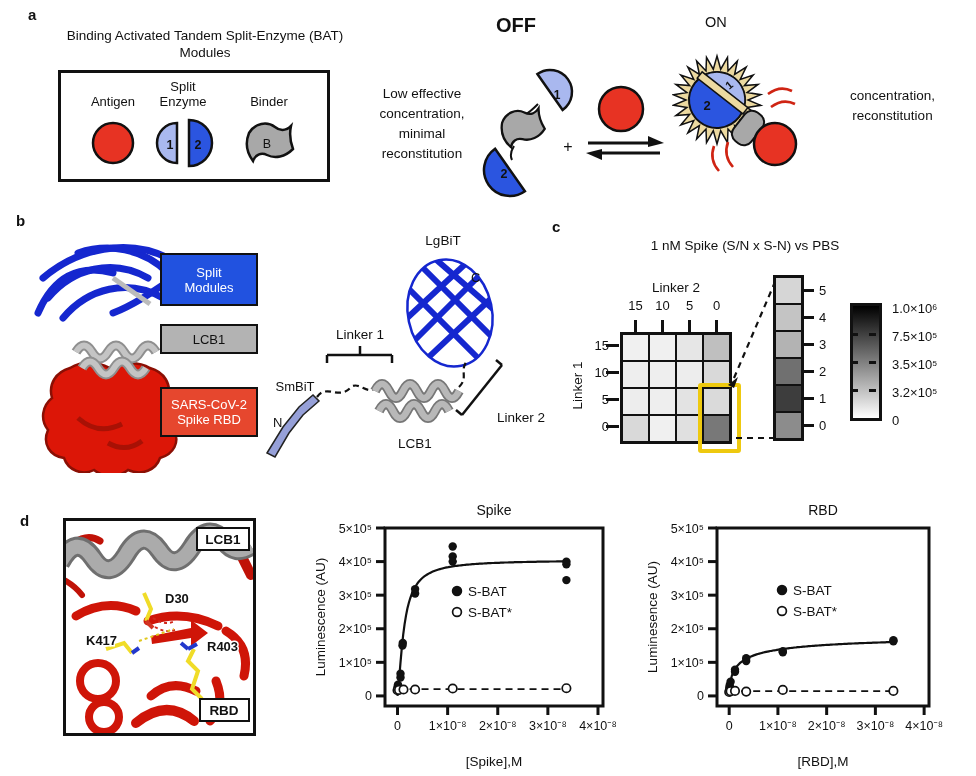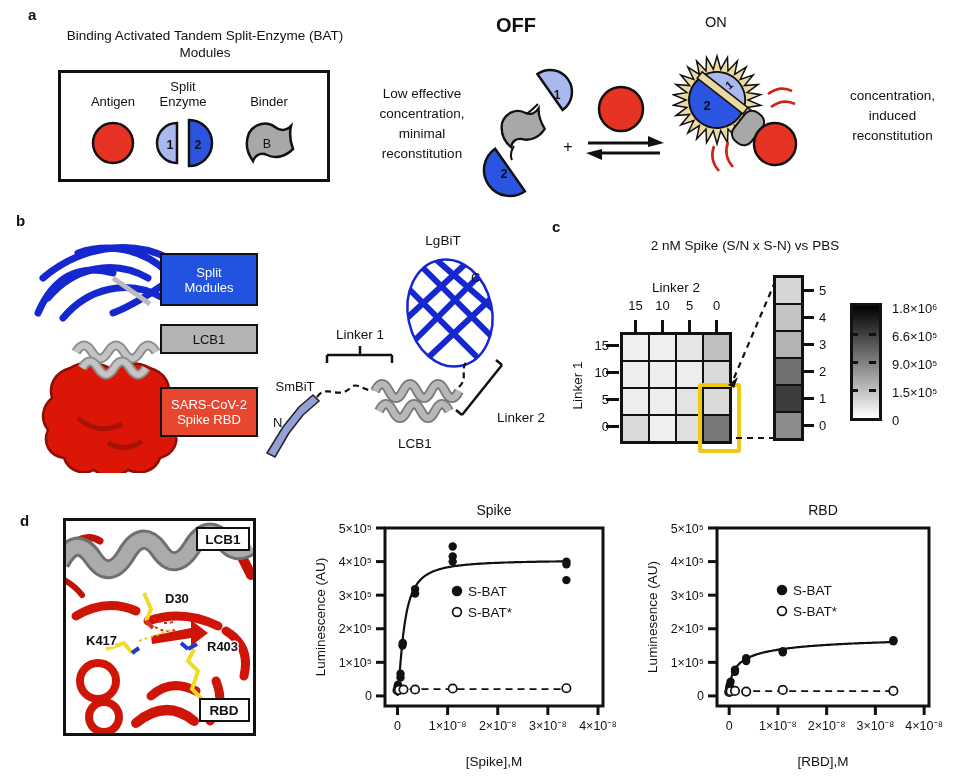--- a/index.html
+++ b/index.html
@@ -62,21 +62,20 @@
     <div class="txt" style="left:705px;top:14px;width:100px;font-weight:400;font-size:14.5px;">ON</div>
 
     <div class="txt ctr" style="left:352px;top:84px;width:140px;font-size:13.5px;line-height:20px">
       <div>Low effective</div>
       <div>concentration,</div>
       <div>minimal</div>
       <div>reconstitution</div>
     </div>
     <div class="txt ctr" style="left:815px;top:86px;width:155px;font-size:13.5px;line-height:20px">
       <div>concentration,</div>
-      <div>induced</div>
       <div>reconstitution</div>
     </div>
 
     <svg class="abs" style="left:468px;top:52px" width="230" height="152" viewBox="0 0 230 152">
       <path d="M70,52 Q62,60 58,62" fill="none" stroke="#111" stroke-width="2"></path>
       <path d="M46,94 Q41,102 44,108" fill="none" stroke="#111" stroke-width="2"></path>
       <path d="M0,-22 A22,22 0 0 1 0,22 Z" transform="translate(82,40) rotate(-35)" fill="#a9b8ef" stroke="#111" stroke-width="2.5"></path>
       <text x="89" y="47" text-anchor="middle" font-size="12" font-weight="700" fill="#fff">1</text>
       <path d="M-20,-10 C-14,-20 -2,-22 6,-16 C12,-11 18,-13 22,-17 C20,-8 21,-2 24,6 C16,14 6,16 -2,12 C-8,9 -14,12 -16,18 C-22,10 -24,0 -20,-10 Z" transform="translate(54,76) rotate(-12) scale(0.92)" fill="#a8a8a8" stroke="#111" stroke-width="2.5"></path>
       <path d="M0,-26 A26,26 0 0 1 0,26 Z" transform="translate(42,118) rotate(145)" fill="#2b55e0" stroke="#111" stroke-width="2.5"></path>
@@ -191,21 +190,21 @@
         <line x1="237" y1="150" x2="197" y2="200"></line>
         <line x1="237" y1="150" x2="231" y2="145"></line>
         <line x1="197" y1="200" x2="191" y2="195"></line>
       </g>
       <text x="232" y="207" font-size="13.5">Linker 2</text>
     </svg>
   </div>
 
   <div class="abs" id="panel-c" style="left:545px;top:210px;width:431px;height:280px">
     <div class="plabel" style="left:7px;top:8px">c</div>
-    <div class="txt ctr" style="left:55px;top:28px;width:290px;font-size:13.5px">2 nM Spike (S/N x S-N) vs PBS</div>
+    <div class="txt ctr" style="left:55px;top:28px;width:290px;font-size:13.5px">1 nM Spike (S/N x S-N) vs PBS</div>
     <div class="txt ctr" style="left:86px;top:70px;width:90px;font-size:13.5px">Linker 2</div>
     <div class="txt ctr" style="left:-8px;top:168px;width:80px;font-size:13.5px;transform:rotate(-90deg)">Linker 1</div>
 
     <div id="hm-grid">
         <div class="hm-cell" style="left: 0px; top: 0px; background: rgb(240, 240, 240);"></div>
         <div class="hm-cell" style="left: 27px; top: 0px; background: rgb(240, 240, 240);"></div>
         <div class="hm-cell" style="left: 54px; top: 0px; background: rgb(230, 230, 230);"></div>
         <div class="hm-cell" style="left: 81px; top: 0px; background: rgb(191, 191, 191);"></div>
         <div class="hm-cell" style="left: 0px; top: 27px; background: rgb(238, 238, 238);"></div>
         <div class="hm-cell" style="left: 27px; top: 27px; background: rgb(238, 238, 238);"></div>
@@ -259,24 +258,24 @@
       <div class="tickmark" style="left: 259px; top: 106px; width: 10px; height: 3px;"></div>
       <div class="hm-lab" style="left: 274px; top: 99.5px; width: 20px;">4</div>
       <div class="tickmark" style="left: 259px; top: 133px; width: 10px; height: 3px;"></div>
       <div class="hm-lab" style="left: 274px; top: 126.5px; width: 20px;">3</div>
       <div class="tickmark" style="left: 259px; top: 160px; width: 10px; height: 3px;"></div>
       <div class="hm-lab" style="left: 274px; top: 153.5px; width: 20px;">2</div>
       <div class="tickmark" style="left: 259px; top: 187px; width: 10px; height: 3px;"></div>
       <div class="hm-lab" style="left: 274px; top: 180.5px; width: 20px;">1</div>
       <div class="tickmark" style="left: 259px; top: 214px; width: 10px; height: 3px;"></div>
       <div class="hm-lab" style="left: 274px; top: 207.5px; width: 20px;">0</div>
-      <div class="hm-lab" style="left: 347px; top: 91px; width: 60px;">1.8×10⁶</div>
-      <div class="hm-lab" style="left: 347px; top: 119px; width: 60px;">6.6×10⁵</div>
-      <div class="hm-lab" style="left: 347px; top: 147px; width: 60px;">9.0×10⁵</div>
-      <div class="hm-lab" style="left: 347px; top: 175px; width: 60px;">1.5×10⁵</div>
+      <div class="hm-lab" style="left: 347px; top: 91px; width: 60px;">1.0×10⁶</div>
+      <div class="hm-lab" style="left: 347px; top: 119px; width: 60px;">7.5×10⁵</div>
+      <div class="hm-lab" style="left: 347px; top: 147px; width: 60px;">3.5×10⁵</div>
+      <div class="hm-lab" style="left: 347px; top: 175px; width: 60px;">3.2×10⁵</div>
       <div class="hm-lab" style="left: 347px; top: 203px; width: 60px;">0</div>
       <div class="tickmark" style="left: 306px; top: 122.5px; width: 7px; height: 3px;"></div>
       <div class="tickmark" style="left: 324px; top: 122.5px; width: 7px; height: 3px;"></div>
       <div class="tickmark" style="left: 306px; top: 150.5px; width: 7px; height: 3px;"></div>
       <div class="tickmark" style="left: 324px; top: 150.5px; width: 7px; height: 3px;"></div>
       <div class="tickmark" style="left: 306px; top: 178.5px; width: 7px; height: 3px;"></div>
       <div class="tickmark" style="left: 324px; top: 178.5px; width: 7px; height: 3px;"></div>
     </div>
 
   <div class="abs" id="panel-d" style="left:0;top:490px;width:976px;height:286px">

